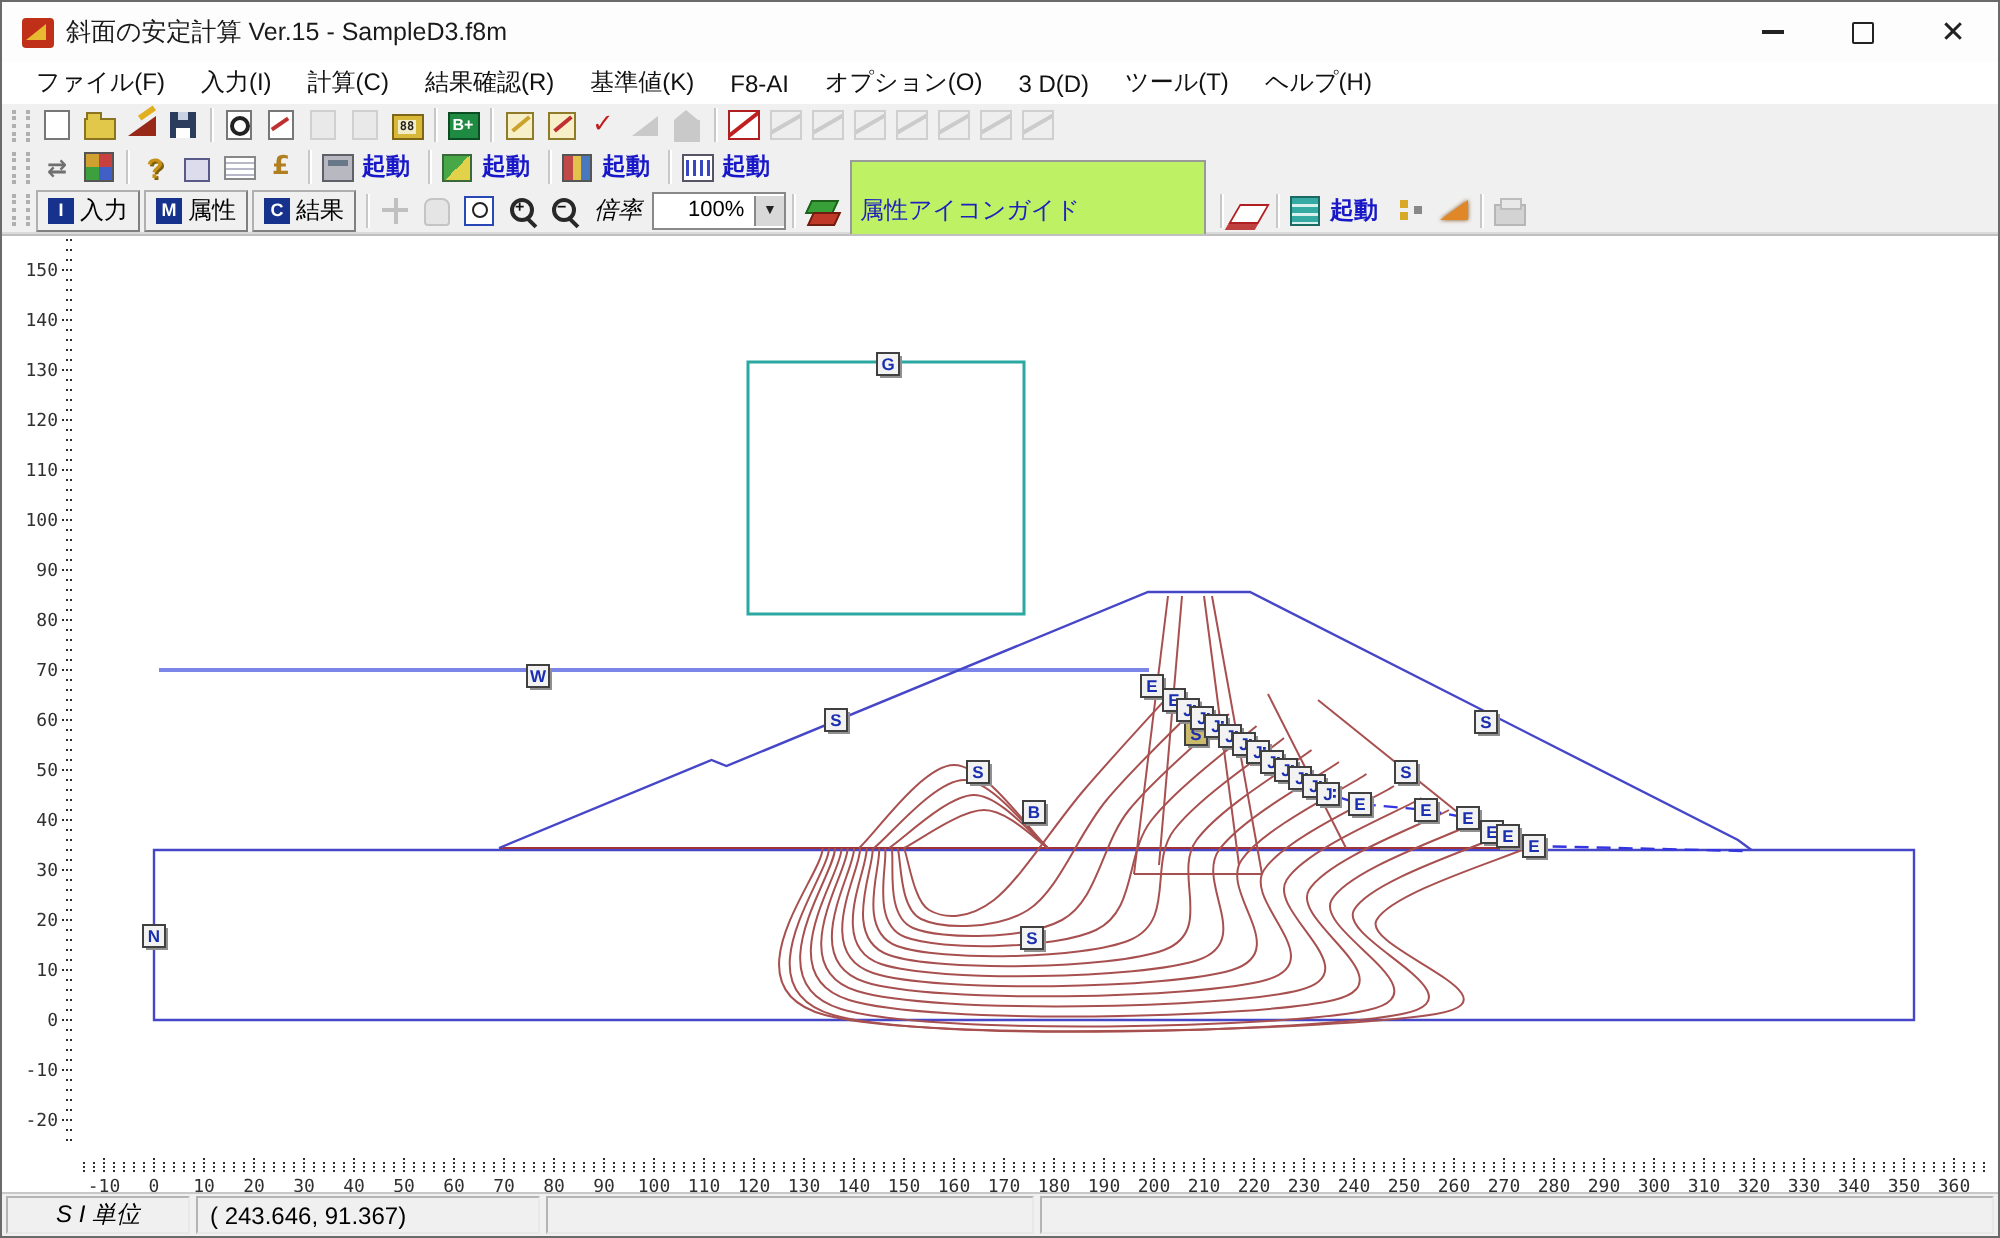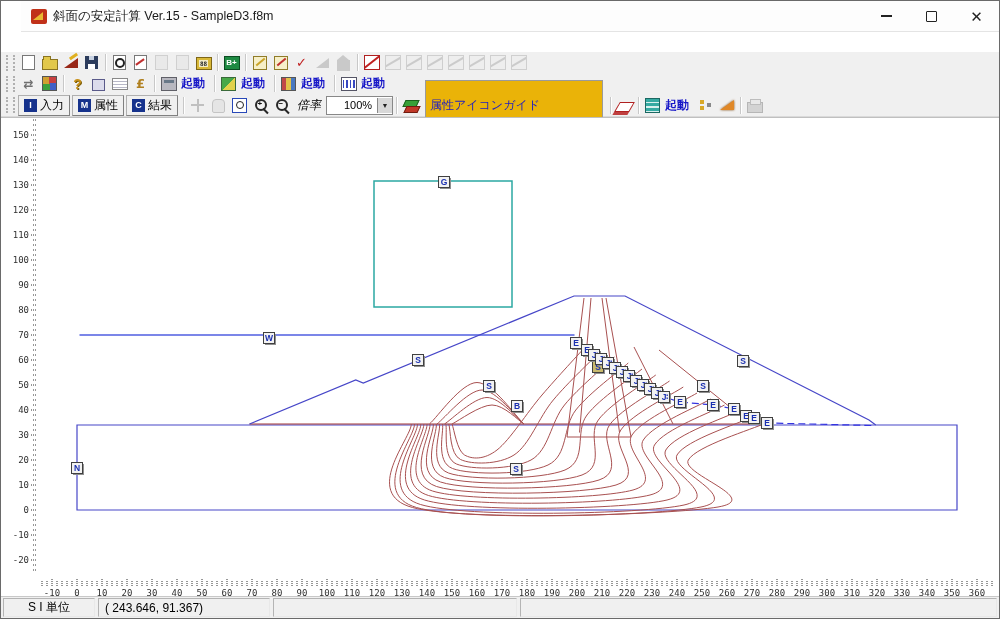--- a/index.html
+++ b/index.html
@@ -1,18 +1,18 @@
 <!DOCTYPE html>
 <html><head>
 <meta charset="utf-8">
 <style>
   html,body{margin:0;padding:0;background:#e8e8e8;font-family:"Liberation Sans",sans-serif;}
   .win{position:relative;width:998px;height:617px;background:#fff;border:1px solid #6a6a6a;overflow:hidden;}
   
-  .titlebar{position:absolute;top:0;left:0;right:0;height:30px;background:#fdfdfd;display:flex;align-items:center;border-bottom:1px solid #e4e4e4;margin-left:20px;}
+  .titlebar{position:absolute;top:0;left:0;right:0;height:30px;background:#fdfdfd;display:flex;align-items:center;border-bottom:1px solid #e4e4e4;}
   .appicon{width:16px;height:15px;margin:0 6px 0 10px;position:relative;background:#c03018;border-radius:2px;}
   .appicon::after{content:"";position:absolute;left:2px;top:3px;width:0;height:0;border-left:10px solid transparent;border-bottom:8px solid #e8b830;}
   .title-text{font-size:12.5px;color:#1a1a1a;}
   .winbtns{margin-left:auto;display:flex;height:30px;}
   .winbtn{width:45px;height:30px;display:flex;align-items:center;justify-content:center;color:#222;}
   .minbar{width:11px;height:1.5px;background:#222;}
   .maxbox{width:9px;height:9px;border:1.2px solid #222;border-radius:1px;}
   .closex{font-size:15px;line-height:1;color:#222;}
   
   .menubar{position:absolute;top:30px;left:0;right:0;height:21px;background:#fff;display:flex;align-items:center;padding-left:8px;border-bottom:1px solid #d8d8d8;}
@@ -88,21 +88,21 @@
   .i-orange{width:0;height:0;border-left:14px solid transparent;border-bottom:10px solid #e08828;filter:drop-shadow(0 0 1px #804c10);}
   .i-printer{width:14px;height:9px;background:#b0b0b0;border:1px solid #707070;margin-top:4px;}
   .i-printer::before{content:"";position:absolute;left:2px;top:-4px;width:9px;height:4px;background:#e0e0e0;border:1px solid #808080;}
   
   .vbtn{display:flex;align-items:center;gap:3px;border:1px solid #b0b0b0;border-right-color:#808080;border-bottom-color:#808080;background:#f0f0f0;padding:1px 5px;margin-right:2px;font-size:12px;color:#000;white-space:nowrap;}
   .vsq{width:13px;height:13px;background:#16328c;color:#fff;font:bold 9px "Liberation Sans",sans-serif;display:flex;align-items:center;justify-content:center;flex:none;}
   .ratio-label{font-size:12px;color:#000;margin:0 5px;white-space:nowrap;font-style:italic;}
   .combo{width:52px;height:17px;background:#fff;border:1px solid #888;display:flex;align-items:center;font-size:11px;color:#000;padding-left:13px;}
   .combo .cv{flex:1;padding-left:4px;}
   .combo .cb{width:14px;height:15px;background:#d8d8d8;border-left:1px solid #888;display:flex;align-items:center;justify-content:center;font-size:7px;color:#222;}
-  .guidebox{width:168px;height:16px;background:#eab308;border:1px solid #9a9a9a;font-size:12px;color:#2020c0;padding:16px 4px;line-height:16px;white-space:nowrap;overflow:hidden;margin:0 4px;}
+  .guidebox{width:168px;height:16px;background:#bef264;border:1px solid #9a9a9a;font-size:12px;color:#2020c0;padding:16px 4px;line-height:16px;white-space:nowrap;overflow:hidden;margin:0 4px;}
   
   .canvas{position:absolute;top:116px;left:0;width:998px;height:480px;background:#fff;border-top:1px solid #c0c0c0;overflow:hidden;}
   
   .statusbar{position:absolute;left:0;right:0;bottom:0;height:21px;background:#f0f0f0;border-top:1px solid #c8c8c8;display:flex;align-items:stretch;font-size:12px;color:#000;}
   .sseg{border:1px solid #b4b4b4;border-bottom-color:#e8e8e8;border-right-color:#e8e8e8;margin:1px 1px 1px 2px;display:flex;align-items:center;padding:0 6px;white-space:nowrap;}
 </style>
 </head>
 <body>
 
 <div class="win">
@@ -116,20 +116,32 @@
         </div>
       <div class="winbtn">
           <div class="maxbox"></div>
         </div>
       <div class="winbtn">
           <div class="closex">✕</div>
         </div>
     </div>
   </div>
 
+  <div class="menubar" id="menubar">
+      <div class="menu-item">ファイル(F)</div>
+      <div class="menu-item">入力(I)</div>
+      <div class="menu-item">計算(C)</div>
+      <div class="menu-item">結果確認(R)</div>
+      <div class="menu-item">基準値(K)</div>
+      <div class="menu-item">F8-AI</div>
+      <div class="menu-item">オプション(O)</div>
+      <div class="menu-item">3 D(D)</div>
+      <div class="menu-item">ツール(T)</div>
+      <div class="menu-item">ヘルプ(H)</div>
+    </div>
 
   <div class="tbrow" id="tb1">
       <div class="grip"></div>
       <div class="tbi">
         <div class="ig i-new"></div>
       </div>
       <div class="tbi">
         <div class="ig i-open"></div>
       </div>
       <div class="tbi">
@@ -843,19 +855,19 @@
           <text x="753" y="303.1" text-anchor="middle" font-family="&quot;Liberation Sans&quot;,sans-serif" font-size="8.5" font-weight="bold" fill="#1a2fb0">E</text>
         </g>
         <g>
           <rect x="762" y="301" width="11" height="11" fill="#909090"></rect>
           <rect x="760.5" y="299.5" width="11" height="11" fill="#f2f2f2" stroke="#404040" stroke-width="1"></rect>
           <text x="766" y="308.1" text-anchor="middle" font-family="&quot;Liberation Sans&quot;,sans-serif" font-size="8.5" font-weight="bold" fill="#1a2fb0">E</text>
         </g>
       </svg></div>
 
   <div class="statusbar">
-    <div class="sseg" style="width:78px;justify-content:center;">S I 単位</div>
+    <div class="sseg" style="width:78px;justify-content:center;font-style:italic;">S I 単位</div>
     <div class="sseg" style="width:158px;">( 243.646,  91.367)</div>
     <div class="sseg" style="width:230px;"></div>
     <div class="sseg" style="flex:1;margin-right:2px;"></div>
   </div>
 
 </div>
 
 </body></html>

